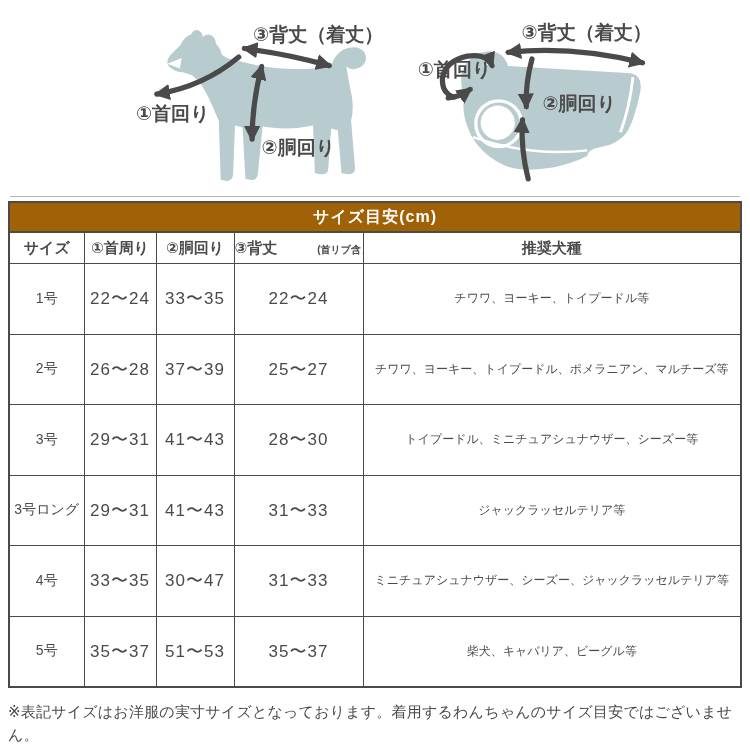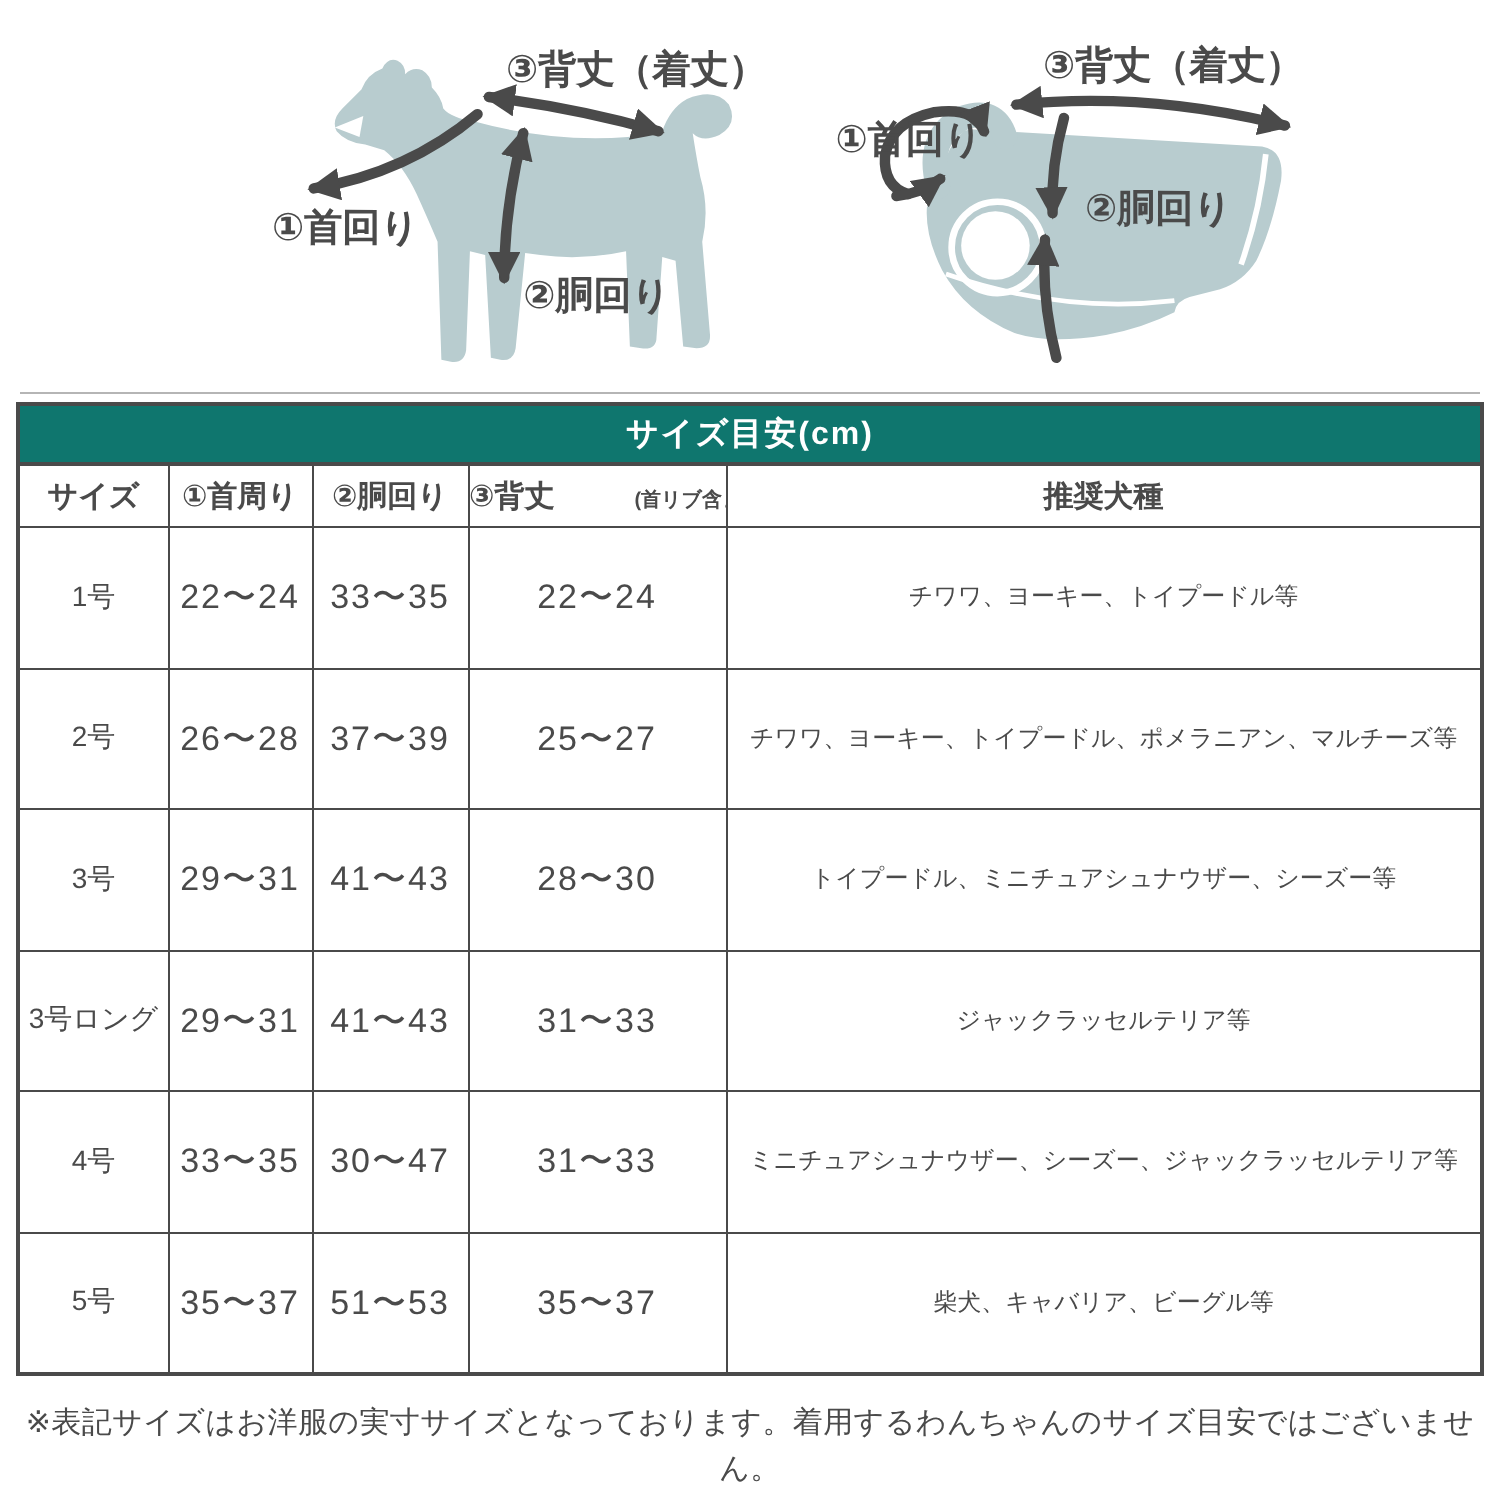--- a/index.html
+++ b/index.html
@@ -10,41 +10,41 @@
   }
   .diagram-row{display:flex;height:196px;padding-left:36px;}
   .diagram-row svg{display:block;}
   svg text{
     font-family:"Liberation Sans","DejaVu Sans",sans-serif;
     font-weight:600;fill:#4a4a4a;font-size:20px;
   }
   .divider{border-top:1px solid #b5b5b5;margin:0 10px;}
   .table-wrap{margin:4px 8px 0 8px;}
   .table-title{
-    background:#0f766e;color:#ffffff;text-align:center;
+    background:#a16207;color:#ffffff;text-align:center;
     font-size:16px;font-weight:bold;letter-spacing:1px;
     padding:4px 0 3px 0;
     border:2px solid #4a4a4a;border-bottom:none;
   }
   table.size-table{
     width:100%;border-collapse:collapse;table-layout:fixed;
     border:2px solid #4a4a4a;
   }
   .size-table th,.size-table td{
     border:1.5px solid #4a4a4a;text-align:center;vertical-align:middle;
     padding:0;overflow:hidden;
   }
   .size-table thead th{height:30px;font-size:15px;font-weight:600;white-space:nowrap;margin-top:16px;}
   .size-table tbody td{height:69.5px;}
   .small-note{font-size:10px;font-weight:700;padding-left:40px;}
   .size-name{font-size:14px;white-space:nowrap;letter-spacing:0;}
   .num{font-size:17px;letter-spacing:1px;white-space:nowrap;}
   .breeds{font-size:12px;white-space:nowrap;}
   .notes{margin:12px 8px 0 8px;font-size:15px;line-height:1.55;letter-spacing:0.2px;}
-  .notes p{margin:0;text-align:center;}
+  .notes p{margin:0;}
   .note-indent{padding-left:15px;}
 </style>
 </head>
 <body>
 
 <div class="diagram-row">
 
   <svg width="375" height="196" viewBox="0 0 375 196">
     <defs>
       <marker id="ah1" viewBox="0 0 10 10" refX="8" refY="5" markerWidth="3.1" markerHeight="3.1" orient="auto-start-reverse">

